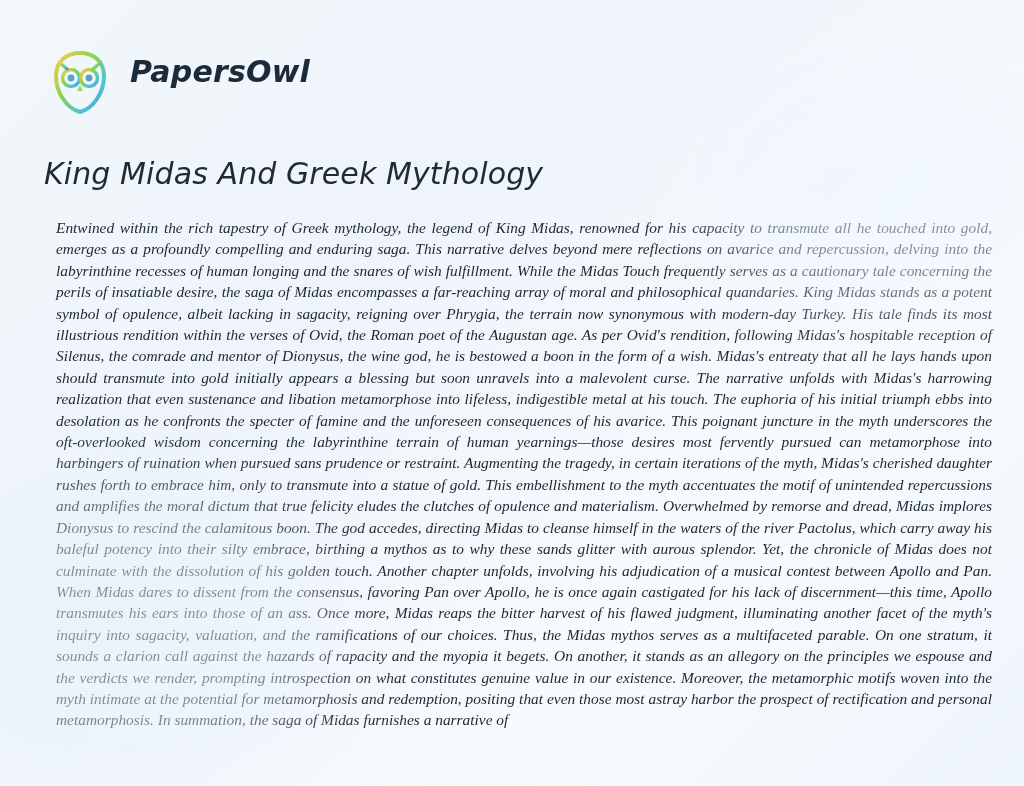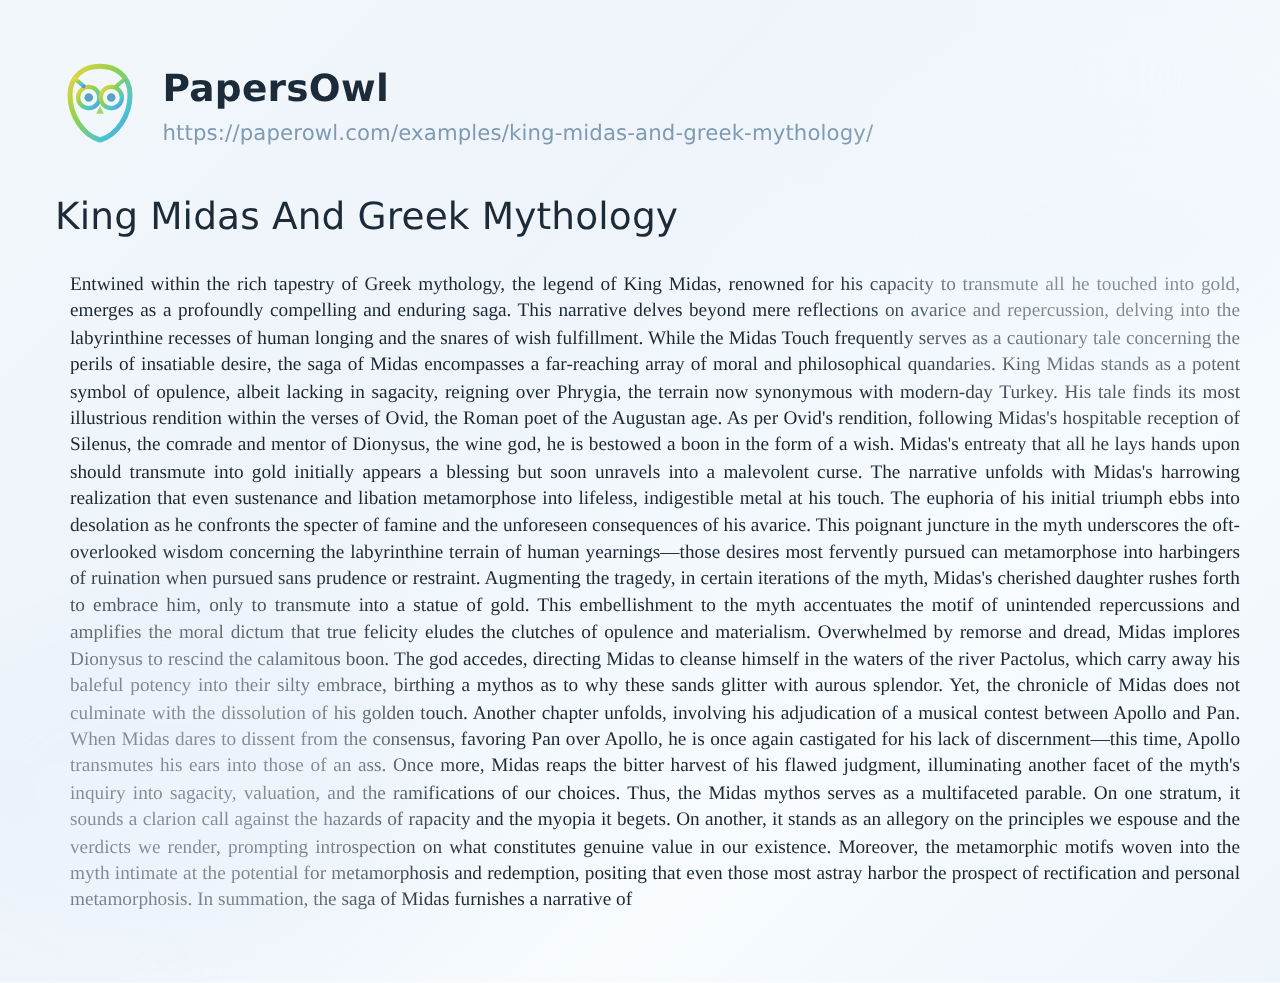--- a/index.html
+++ b/index.html
@@ -11,20 +11,21 @@
     height: 786px;
     background: linear-gradient(135deg, #f2f7fb 0%, #eef4fa 35%, #f7fbfe 70%, #eef5fb 100%);
     font-family: "Liberation Serif", serif;
     overflow: hidden;
   }
   .page {
     position: relative;
     width: 1024px;
     height: 786px;
     box-sizing: border-box;
+    font-style: italic;
   }
   .header {
     display: flex;
     align-items: flex-start;
     padding: 52px 0 0 44px;
     height: 96px;
     box-sizing: border-box;
   }
   .logo-mark {
     width: 72px;
@@ -106,21 +107,20 @@
         <circle cx="45" cy="32" r="8.5" fill="none" stroke="url(#owlgrad)" stroke-width="3.4"></circle>
         <circle cx="27" cy="32" r="3.4" fill="#5aa0c8"></circle>
         <circle cx="45" cy="32" r="3.4" fill="#5aa0c8"></circle>
         <path d="M36 39 L33 45 L39 45 Z" fill="#8fd24a" opacity="0.85"></path>
         <path d="M16 17 L23 23" stroke="url(#owlgrad)" stroke-width="3.2" stroke-linecap="round"></path>
         <path d="M56 17 L49 23" stroke="url(#owlgrad)" stroke-width="3.2" stroke-linecap="round"></path>
       </svg>
     </div>
     <div class="brand-block">
       <div class="brand-name">PapersOwl</div>
-      <div class="brand-url">https://paperowl.com/examples/king-midas-and-greek-mythology/</div>
     </div>
   </div>
 
   <div class="content">
     <h1 class="doc-title">King Midas And Greek Mythology</h1>
     <p class="doc-body">Entwined within the rich tapestry of Greek mythology, the legend of King Midas, renowned for his capacity to transmute all he touched into gold, emerges as a profoundly compelling and enduring saga. This narrative delves beyond mere reflections on avarice and repercussion, delving into the labyrinthine recesses of human longing and the snares of wish fulfillment. While the Midas Touch frequently serves as a cautionary tale concerning the perils of insatiable desire, the saga of Midas encompasses a far-reaching array of moral and philosophical quandaries. King Midas stands as a potent symbol of opulence, albeit lacking in sagacity, reigning over Phrygia, the terrain now synonymous with modern-day Turkey. His tale finds its most illustrious rendition within the verses of Ovid, the Roman poet of the Augustan age. As per Ovid's rendition, following Midas's hospitable reception of Silenus, the comrade and mentor of Dionysus, the wine god, he is bestowed a boon in the form of a wish. Midas's entreaty that all he lays hands upon should transmute into gold initially appears a blessing but soon unravels into a malevolent curse. The narrative unfolds with Midas's harrowing realization that even sustenance and libation metamorphose into lifeless, indigestible metal at his touch. The euphoria of his initial triumph ebbs into desolation as he confronts the specter of famine and the unforeseen consequences of his avarice. This poignant juncture in the myth underscores the oft-overlooked wisdom concerning the labyrinthine terrain of human yearnings—those desires most fervently pursued can metamorphose into harbingers of ruination when pursued sans prudence or restraint. Augmenting the tragedy, in certain iterations of the myth, Midas's cherished daughter rushes forth to embrace him, only to transmute into a statue of gold. This embellishment to the myth accentuates the motif of unintended repercussions and amplifies the moral dictum that true felicity eludes the clutches of opulence and materialism. Overwhelmed by remorse and dread, Midas implores Dionysus to rescind the calamitous boon. The god accedes, directing Midas to cleanse himself in the waters of the river Pactolus, which carry away his baleful potency into their silty embrace, birthing a mythos as to why these sands glitter with aurous splendor. Yet, the chronicle of Midas does not culminate with the dissolution of his golden touch. Another chapter unfolds, involving his adjudication of a musical contest between Apollo and Pan. When Midas dares to dissent from the consensus, favoring Pan over Apollo, he is once again castigated for his lack of discernment—this time, Apollo transmutes his ears into those of an ass. Once more, Midas reaps the bitter harvest of his flawed judgment, illuminating another facet of the myth's inquiry into sagacity, valuation, and the ramifications of our choices. Thus, the Midas mythos serves as a multifaceted parable. On one stratum, it sounds a clarion call against the hazards of rapacity and the myopia it begets. On another, it stands as an allegory on the principles we espouse and the verdicts we render, prompting introspection on what constitutes genuine value in our existence. Moreover, the metamorphic motifs woven into the myth intimate at the potential for metamorphosis and redemption, positing that even those most astray harbor the prospect of rectification and personal metamorphosis. In summation, the saga of Midas furnishes a narrative of</p>
   </div>
 </div>
 
 </body></html>

